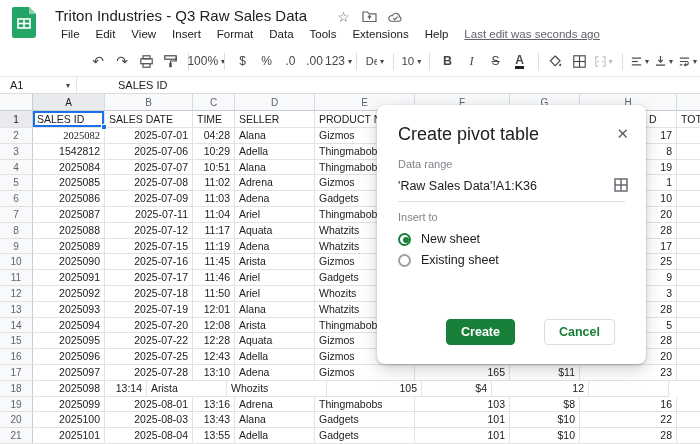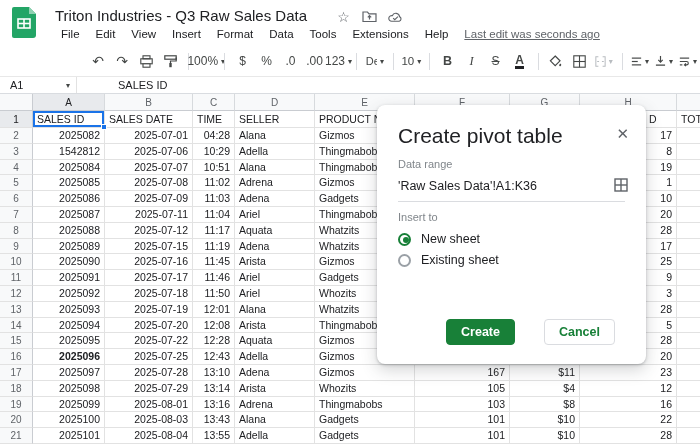--- a/index.html
+++ b/index.html
@@ -62,21 +62,21 @@
   .al-right { text-align:right; } .al-left { text-align:left; }
   .cell.indent-h { padding-left:69px; text-align:left; }
   .cell.selected { box-shadow: inset 0 0 0 2px #1a73e8; }
   .handle { position:absolute; right:-3px; bottom:-3px; width:6px; height:6px; background:#1a73e8;
     border:1px solid #fff; z-index:3; }
 
   
   .dialog { position:absolute; left:377px; top:105px; width:269px; height:259px; background:#fff;
     border-radius:8px; z-index:10;
     box-shadow:0 1px 3px rgba(60,64,67,.3), 0 6px 16px rgba(60,64,67,.22); }
-  .dlg-title { position:absolute; left:21px; top:19px; font-size:21px; color:#202124; }
+  .dlg-title { position:absolute; left:21px; top:19px; font-size:18px; color:#202124; }
   .dlg-close { position:absolute; right:17px; top:20px; font-size:15px; color:#5f6368; cursor:default; }
   .dlg-label { position:absolute; left:21px; font-size:11px; color:#80868b; }
   .lbl-range { top:53px; }
   .dlg-range-val { position:absolute; left:21px; top:74px; font-size:12.5px; color:#202124; }
   .dlg-grid-ic { position:absolute; right:18px; top:73px; }
   .dlg-underline { position:absolute; left:21px; top:96px; width:227px; height:1px; background:#dadce0; }
   .lbl-insert { top:106px; }
   .radio-row { position:absolute; left:21px; display:flex; align-items:center; gap:10px; font-size:12.5px; color:#202124; }
   .rr1 { top:127px; } .rr2 { top:148px; }
   .radio { width:13px; height:13px; border-radius:50%; border:2px solid #9aa0a6; background:#fff; position:relative; }
@@ -262,21 +262,21 @@
         <div class="cell al-left" style="width: 42px;">TIME</div>
         <div class="cell al-left" style="width: 80px;">SELLER</div>
         <div class="cell al-left" style="width: 100px;">PRODUCT NAME</div>
         <div class="cell al-left" style="width: 95px;"></div>
         <div class="cell al-left" style="width: 70px;"></div>
         <div class="cell al-left indent-h" style="width: 97px;">D</div>
         <div class="cell al-left" style="width: 80px;">TOTAL</div>
       </div>
       <div class="grow">
         <div class="rowhdr">2</div>
-        <div class="cell al-right" style="width: 72px;">2025082</div>
+        <div class="cell al-right" style="width: 72px; font-family: Liberation Serif, serif;">2025082</div>
         <div class="cell al-right" style="width: 88px;">2025-07-01</div>
         <div class="cell al-right" style="width: 42px;">04:28</div>
         <div class="cell al-left" style="width: 80px;">Alana</div>
         <div class="cell al-left" style="width: 100px;">Gizmos</div>
         <div class="cell al-right" style="width: 95px;"></div>
         <div class="cell al-right" style="width: 70px;"></div>
         <div class="cell al-right" style="width: 97px;">17</div>
         <div class="cell al-left" style="width: 80px;"></div>
       </div>
       <div class="grow">
@@ -430,46 +430,45 @@
         <div class="cell al-right" style="width: 42px;">12:28</div>
         <div class="cell al-left" style="width: 80px;">Aquata</div>
         <div class="cell al-left" style="width: 100px;">Gizmos</div>
         <div class="cell al-right" style="width: 95px;"></div>
         <div class="cell al-right" style="width: 70px;"></div>
         <div class="cell al-right" style="width: 97px;">28</div>
         <div class="cell al-left" style="width: 80px;"></div>
       </div>
       <div class="grow">
         <div class="rowhdr">16</div>
-        <div class="cell al-right" style="width: 72px; font-weight: bold;">2025096</div>
+        <div class="cell al-right" style="width: 72px;">2025096</div>
         <div class="cell al-right" style="width: 88px;">2025-07-25</div>
         <div class="cell al-right" style="width: 42px;">12:43</div>
         <div class="cell al-left" style="width: 80px;">Adella</div>
         <div class="cell al-left" style="width: 100px;">Gizmos</div>
         <div class="cell al-right" style="width: 95px;"></div>
         <div class="cell al-right" style="width: 70px;"></div>
         <div class="cell al-right" style="width: 97px;">20</div>
         <div class="cell al-left" style="width: 80px;"></div>
       </div>
       <div class="grow">
         <div class="rowhdr">17</div>
         <div class="cell al-right" style="width: 72px;">2025097</div>
         <div class="cell al-right" style="width: 88px;">2025-07-28</div>
         <div class="cell al-right" style="width: 42px;">13:10</div>
         <div class="cell al-left" style="width: 80px;">Adena</div>
         <div class="cell al-left" style="width: 100px;">Gizmos</div>
-        <div class="cell al-right" style="width: 95px;">167</div>
+        <div class="cell al-right" style="width: 95px;">165</div>
         <div class="cell al-right" style="width: 70px;">$11</div>
         <div class="cell al-right" style="width: 97px;">23</div>
         <div class="cell al-left" style="width: 80px;"></div>
       </div>
       <div class="grow">
         <div class="rowhdr">18</div>
         <div class="cell al-right" style="width: 72px;">2025098</div>
-        <div class="cell al-right" style="width: 88px;">2025-07-29</div>
         <div class="cell al-right" style="width: 42px;">13:14</div>
         <div class="cell al-left" style="width: 80px;">Arista</div>
         <div class="cell al-left" style="width: 100px;">Whozits</div>
         <div class="cell al-right" style="width: 95px;">105</div>
         <div class="cell al-right" style="width: 70px;">$4</div>
         <div class="cell al-right" style="width: 97px;">12</div>
         <div class="cell al-left" style="width: 80px;"></div>
       </div>
       <div class="grow">
         <div class="rowhdr">19</div>

